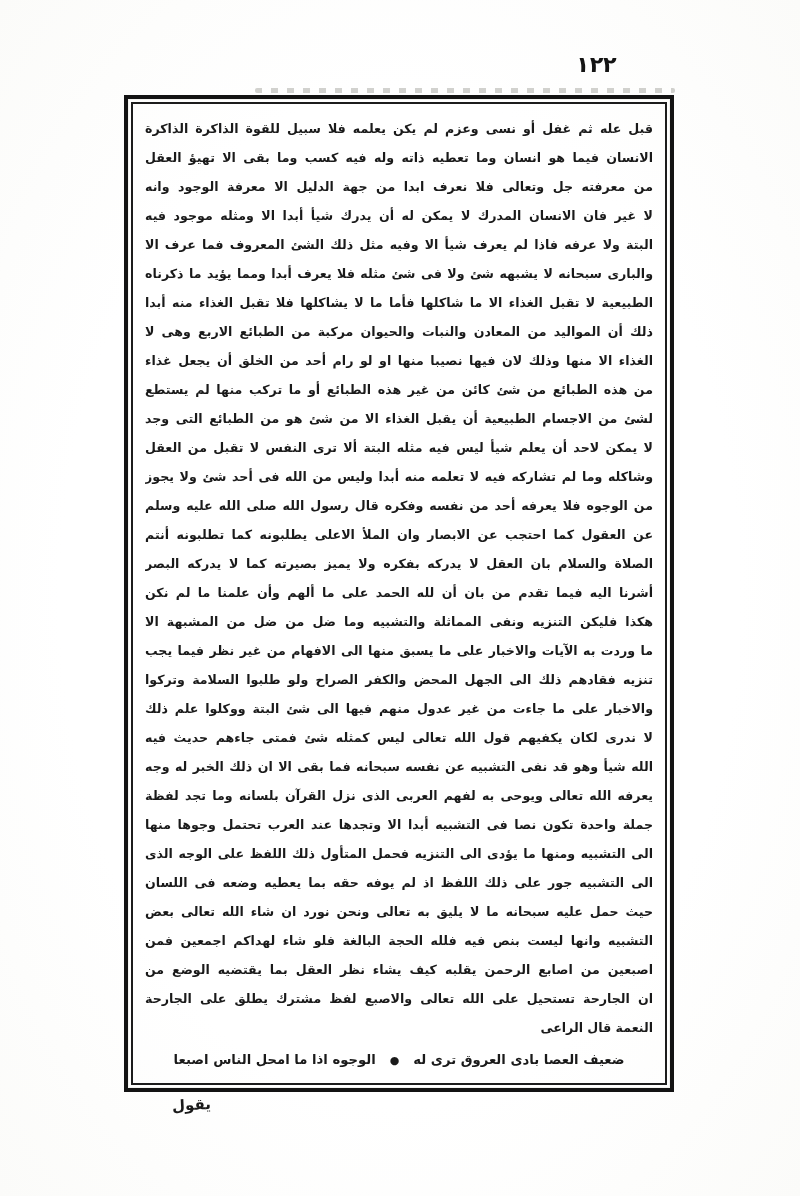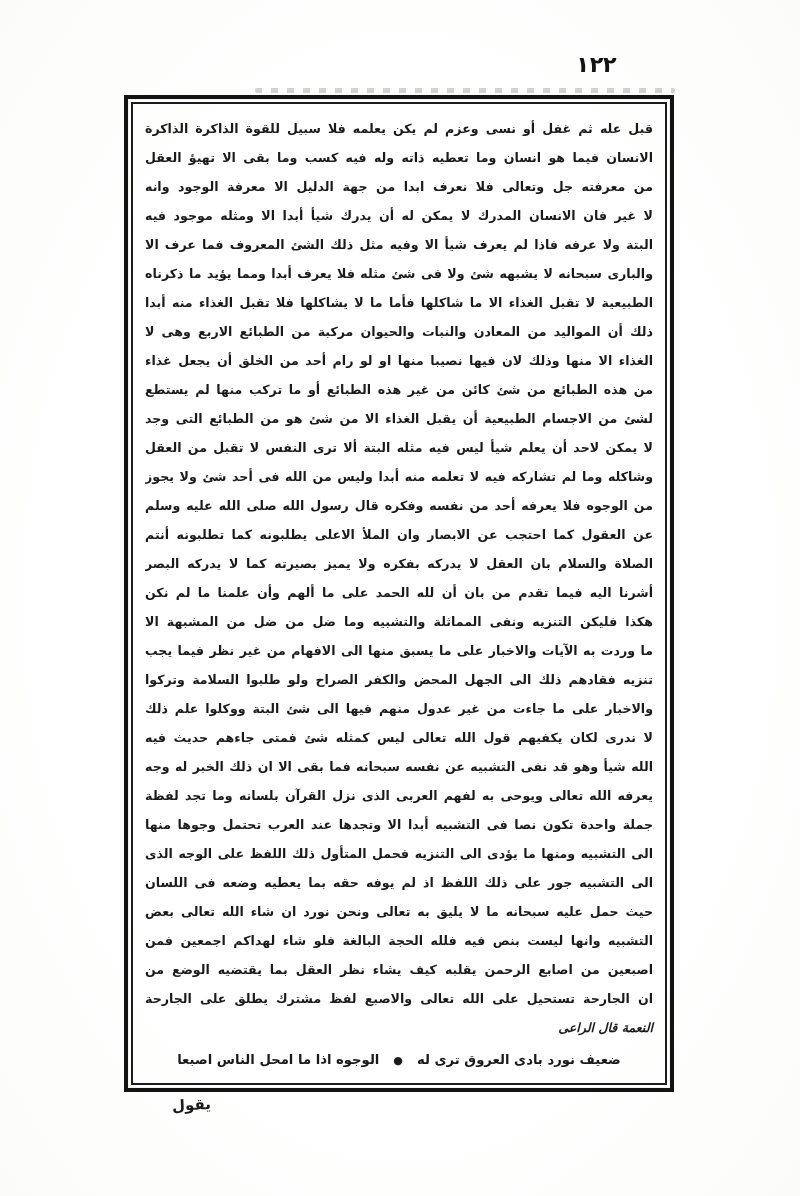--- a/index.html
+++ b/index.html
@@ -38,21 +38,21 @@
     text-align-last:justify;
     font-size:12.6px;
     font-weight:bold;
     line-height:29px;height:29px;
     overflow:hidden;
     color:var(--ink);
     word-spacing:1px;
   }
   .line-short{
     direction:rtl;text-align:right;text-align-last:right;
-    font-size:12.6px;font-weight:bold;line-height:29px;height:29px;font-style:italic;
+    font-size:12.6px;font-weight:bold;line-height:29px;height:29px;
   }
   .verse-row{
     direction:rtl;display:flex;align-items:center;justify-content:center;
     gap:14px;height:30px;margin-top:2px;
     font-size:13.2px;font-weight:bold;
   }
   .verse-divider{font-size:11px;line-height:1;transform:translateY(1px);}
   .catchword{
     position:absolute;left:172px;top:1096px;
     font-size:15px;font-weight:bold;transform:rotate(-3deg);
@@ -108,21 +108,21 @@
           <div class="line">الى التشبيه جور على ذلك اللفظ اذ لم يوفه حقه بما يعطيه وضعه فى اللسان وتعد على الله تعالى</div>
           <div class="line">حيث حمل عليه سبحانه ما لا يليق به تعالى ونحن نورد ان شاء الله تعالى بعض أحاديث وردت فى</div>
           <div class="line">التشبيه وانها ليست بنص فيه فلله الحجة البالغة فلو شاء لهداكم اجمعين فمن ذلك قلب المؤمن بين</div>
           <div class="line">اصبعين من اصابع الرحمن يقلبه كيف يشاء نظر العقل بما يقتضيه الوضع من الحقيقة والمجاز</div>
           <div class="line">ان الجارحة تستحيل على الله تعالى والاصبع لفظ مشترك يطلق على الجارحة ويطلق على</div>
         </div>
 
       <div class="line-short">النعمة قال الراعى</div>
 
       <div class="verse-row">
-        <span>ضعيف نورد بادى العروق ترى له</span>
+        <span>ضعيف العصا بادى العروق ترى له</span>
         <span class="verse-divider">●</span>
         <span>الوجوه اذا ما امحل الناس اصبعا</span>
       </div>
 
     </div>
   </div>
 
   <div class="catchword">يقول</div>
 
 </div>

